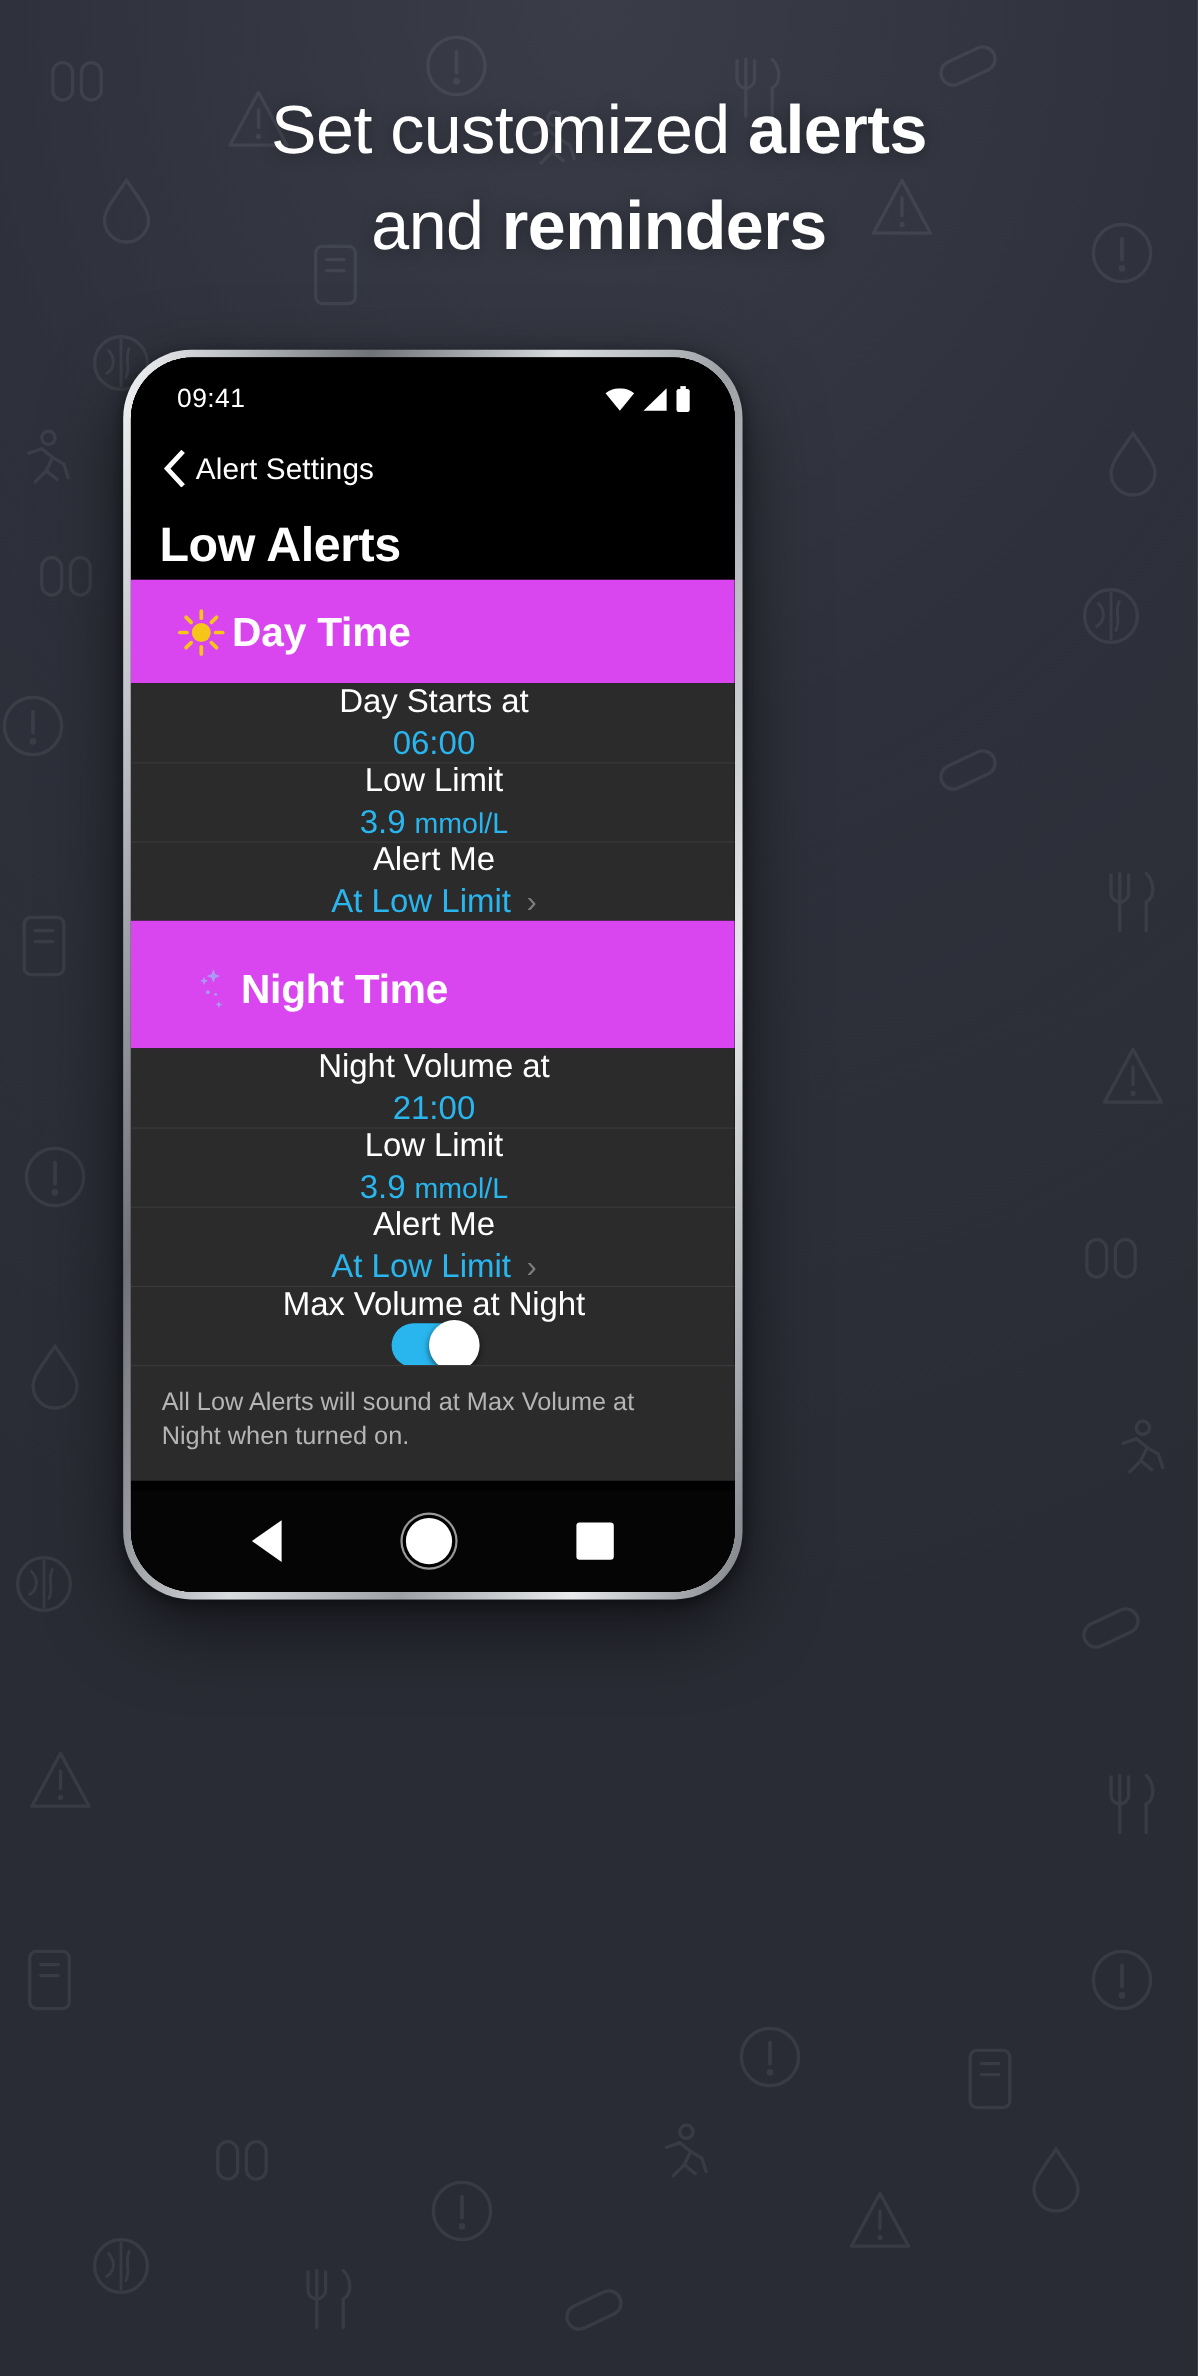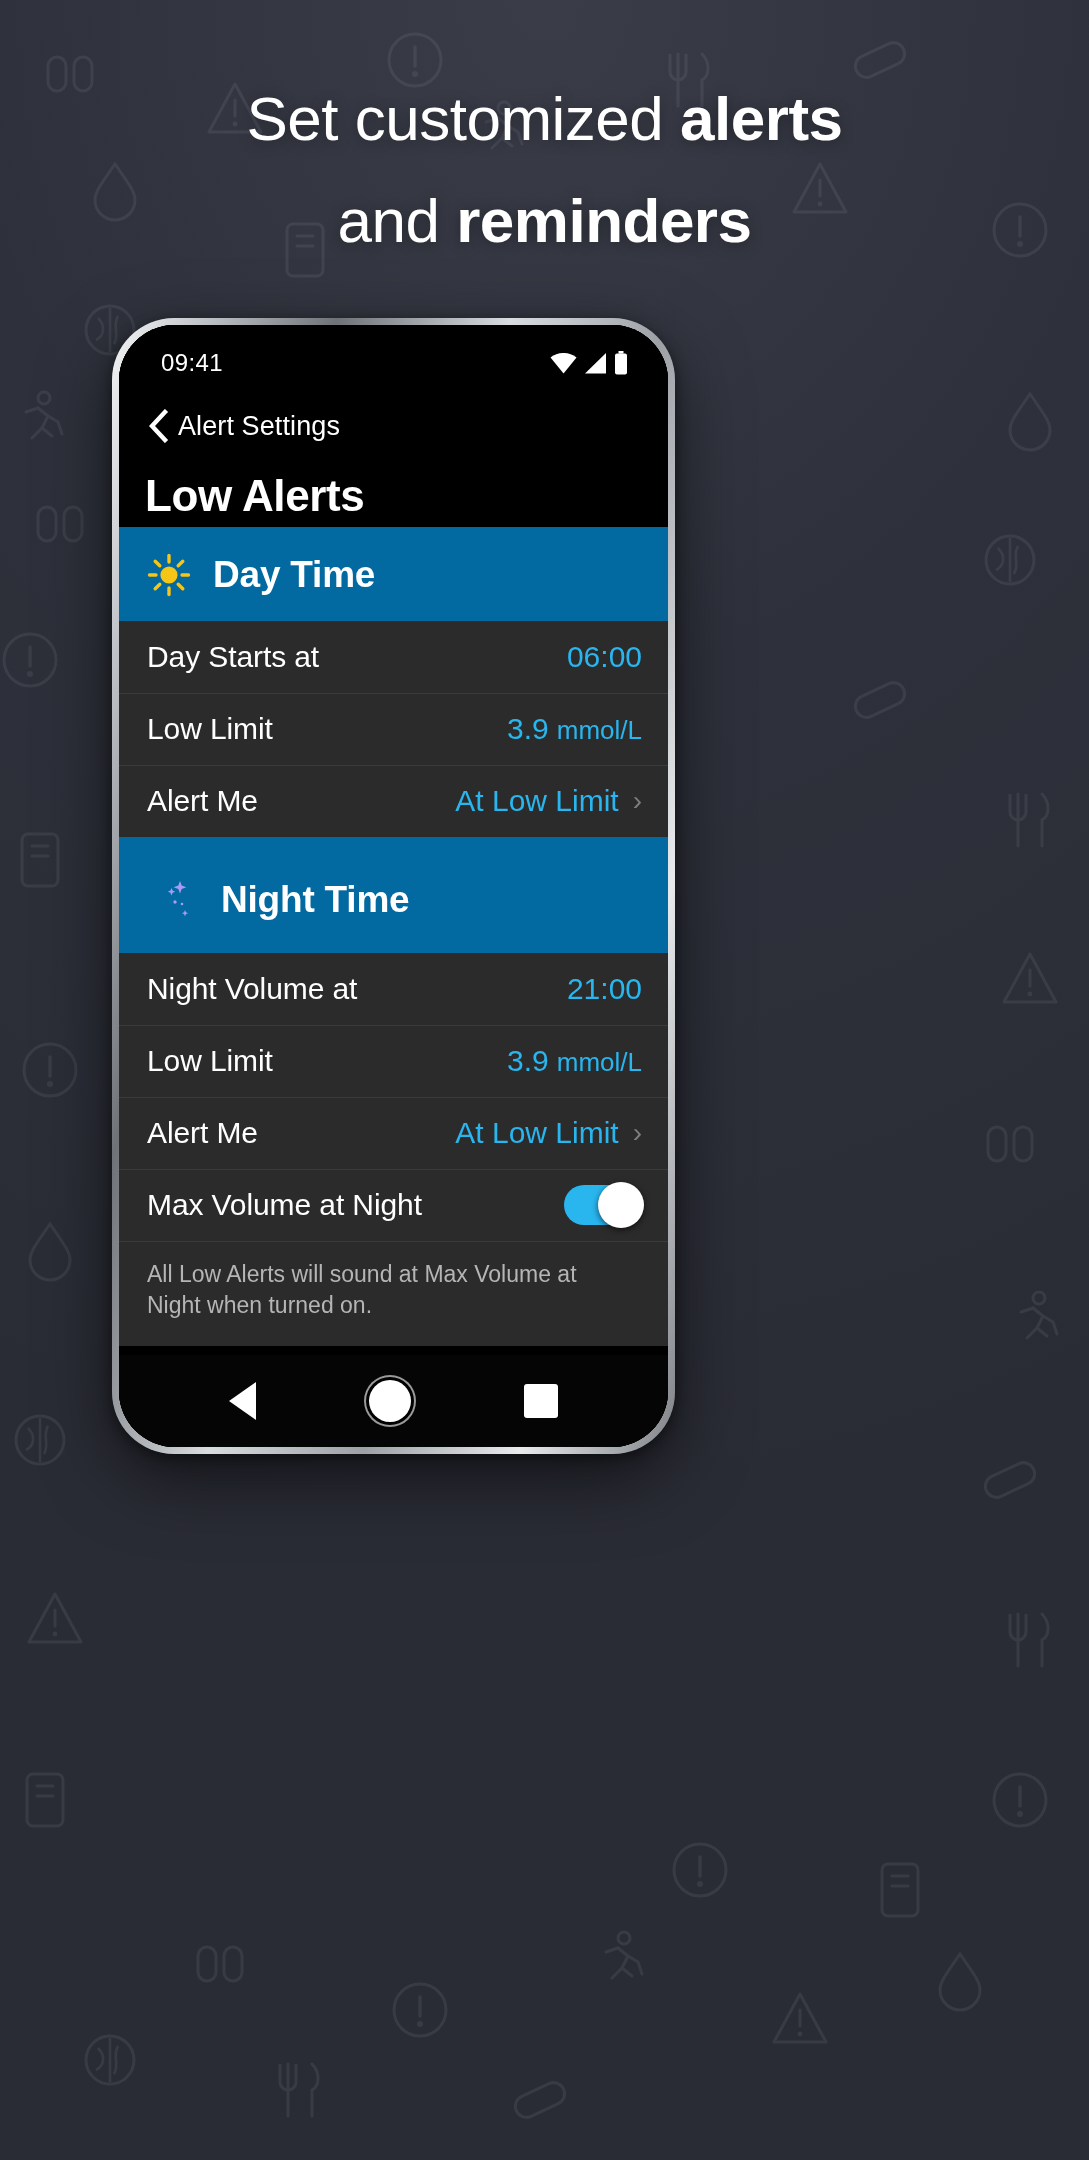--- a/index.html
+++ b/index.html
@@ -26,21 +26,21 @@
     position:absolute; top:88px; left:0; right:0;
     text-align:center;
     color:#ffffff;
     font-size:62px;
     line-height:1.0;
     letter-spacing:-0.5px;
     font-weight:400;
     z-index:3;
     text-shadow:0 2px 14px rgba(0,0,0,.35);
   }
-  .headline .l2 { display:block; margin-top:40px; }
+  .headline .l2 { display:block; margin-top:25px; }
   .headline b { font-weight:700; }
 
   
   .phone {
     position:absolute;
     left:112px; top:318px;
     width:563px; height:1136px;
     border-radius:62px;
     background:
       linear-gradient(105deg,#f4f5f6 0%, #b9bcc1 12%, #6f7378 26%, #d9dcdf 46%, #9da1a6 64%, #e8eaec 82%, #7e8287 100%);
@@ -82,36 +82,37 @@
   
   .page-title {
     background:#000; color:#fff;
     font-size:44px; font-weight:700;
     padding:22px 0 6px 26px;
     letter-spacing:-0.4px;
   }
 
   
   .section-head {
-    background:#0369a1;
-    display:flex; align-items:center; gap:22px;
-    padding:26px 0 24px 28px;
+    background:#d946ef;
+    display:flex; align-items:center; gap:6px;
+    padding:26px 0 24px 42px;
   }
   .section-head.night { padding-top:40px; padding-bottom:30px; }
   .section-title {
     color:#fff; font-size:37px; font-weight:700; letter-spacing:-0.2px;
   }
 
   
   .group { background:#2b2b2b; }
   .row {
     display:flex; align-items:center; justify-content:space-between;
     padding:0 26px 0 28px;
     height:72px;
     position:relative;
+    flex-direction:column;
   }
   .row + .row::before {
     content:""; position:absolute; left:0; right:0; top:0;
     height:1px; background:#3b3b3b;
   }
   .row-label { color:#fff; font-size:30px; letter-spacing:-0.1px; }
   .row-value {
     color:#29b6ef; font-size:30px; display:flex; align-items:baseline; gap:8px;
   }
   .row-value .unit { font-size:26px; }

